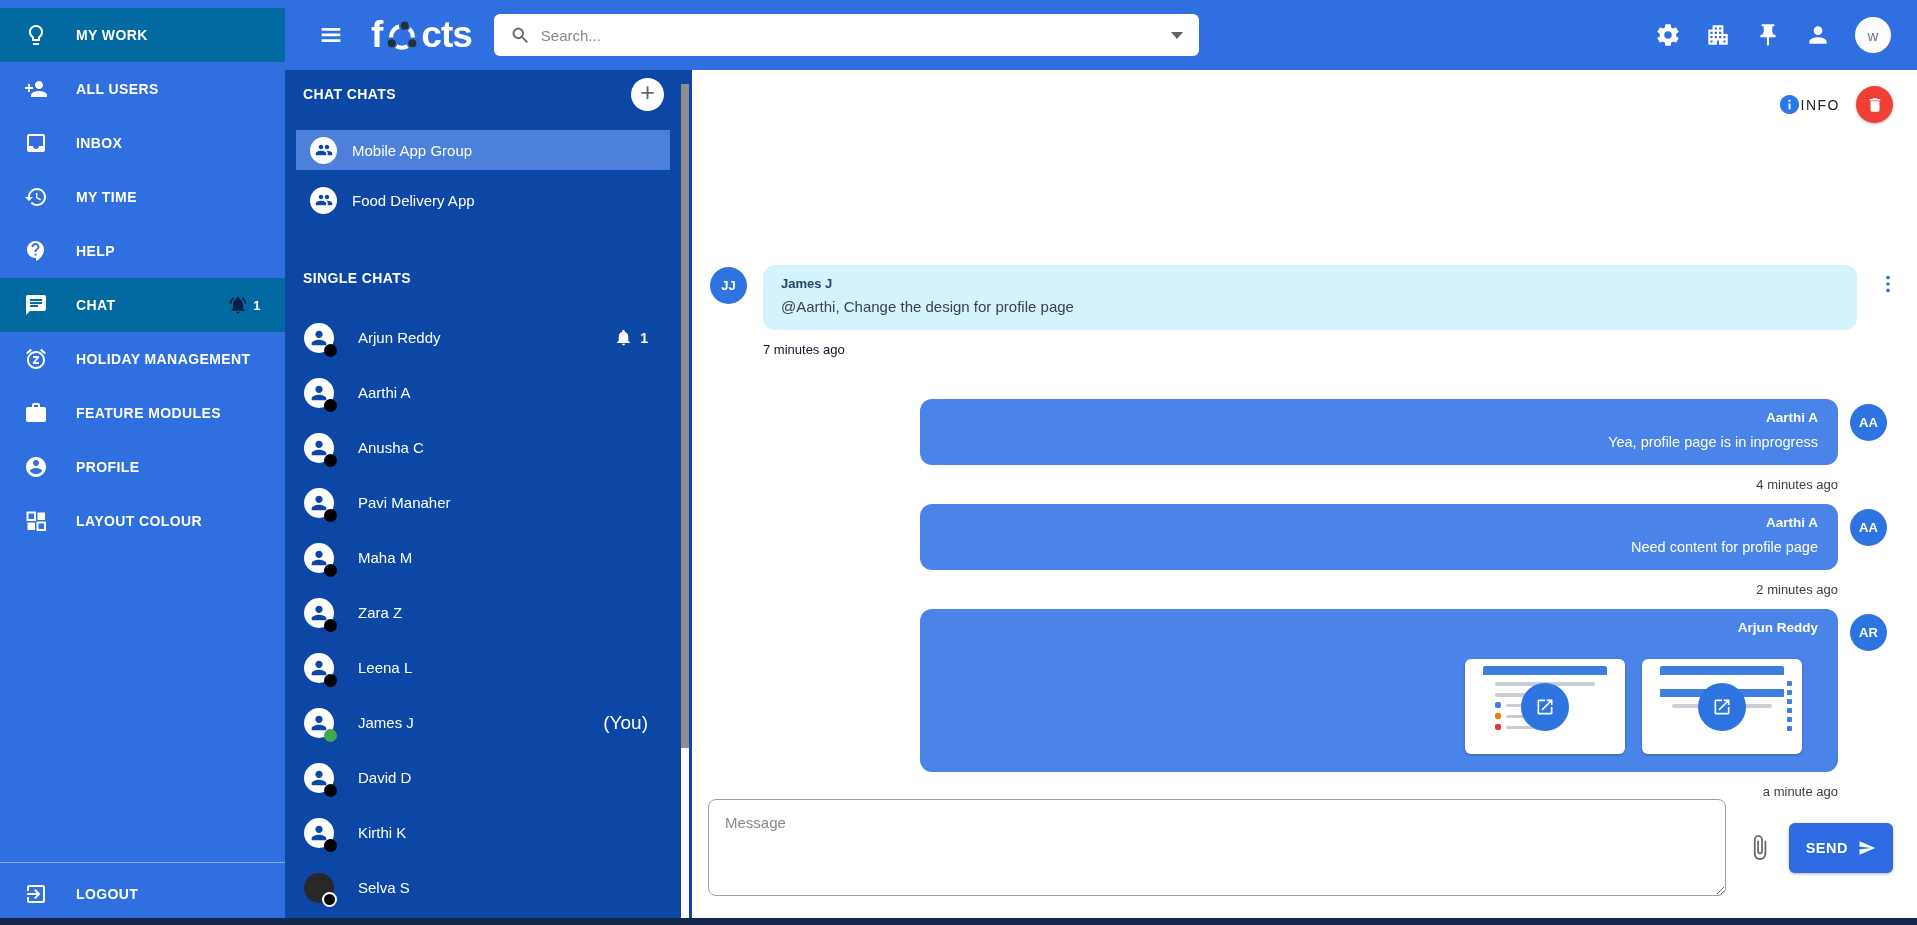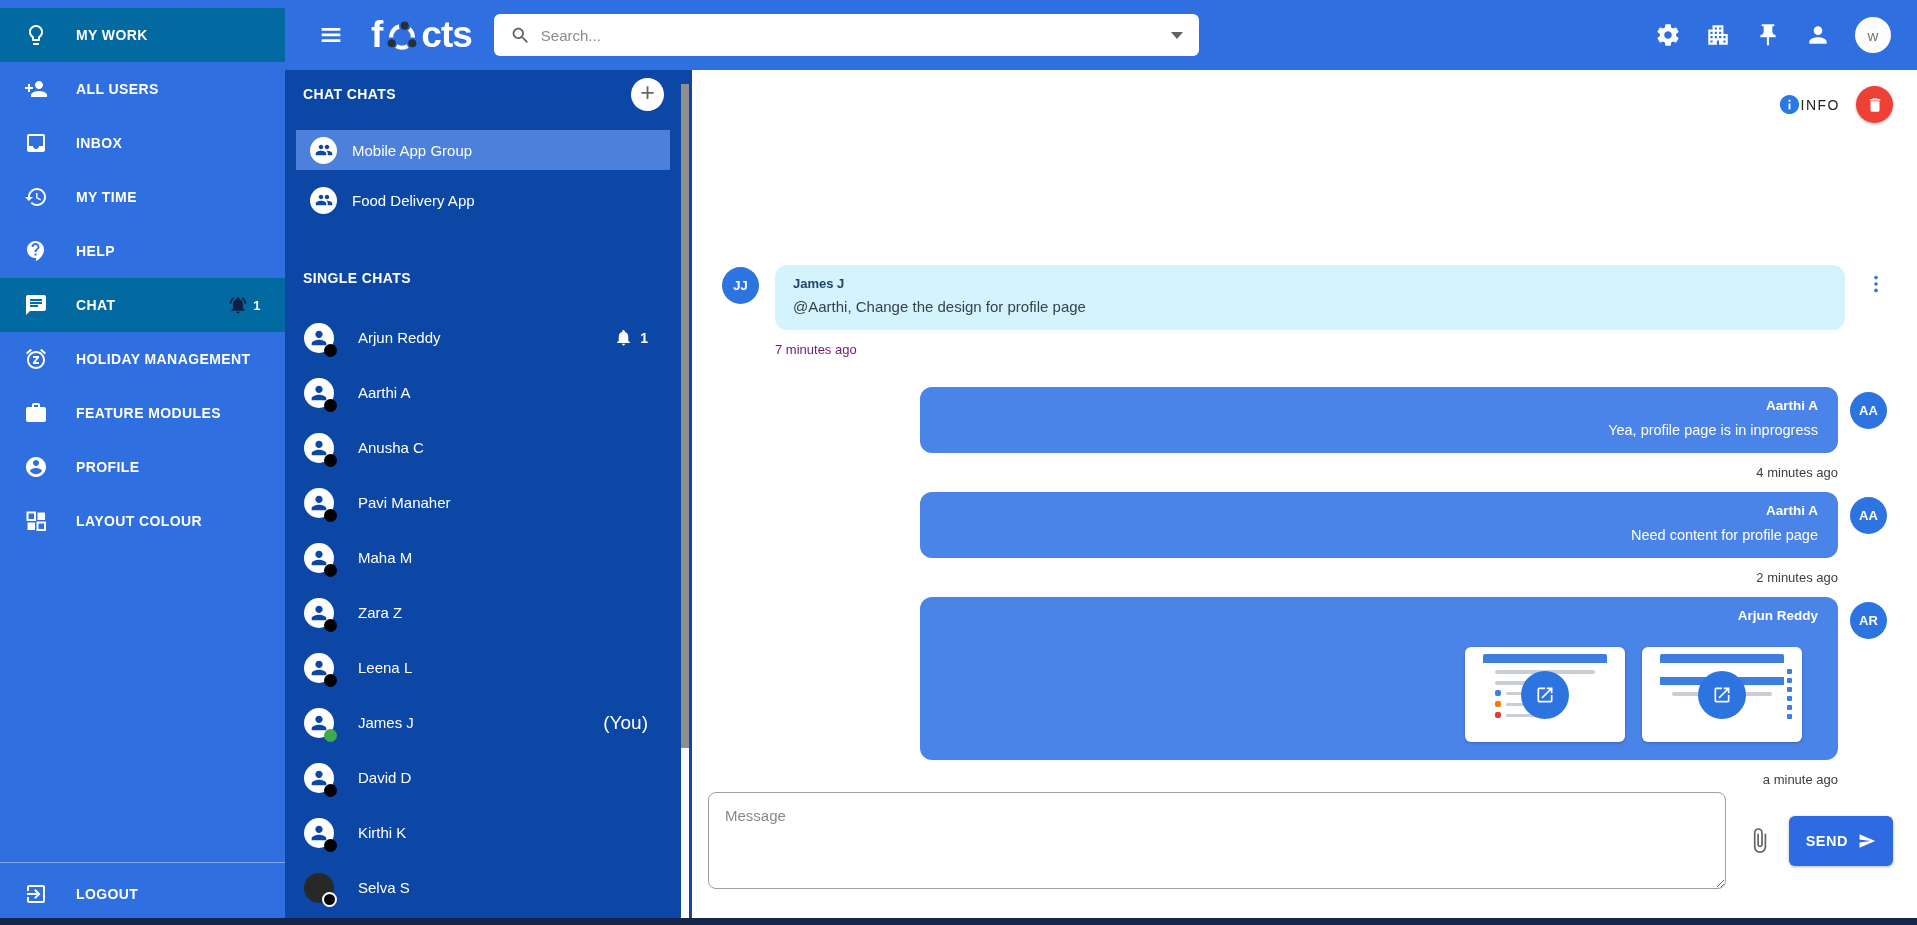--- a/index.html
+++ b/index.html
@@ -66,29 +66,29 @@
   .info-row { display:flex; align-items:center; justify-content:flex-end; gap:16px; padding:16px 24px 0 0; }
   .info-btn { display:flex; align-items:center; background:none; border:none; cursor:pointer;text-align:right; }
   .info-btn svg { width:23px; height:23px; fill:#2979e8; }
   .info-label { font-size:14px; letter-spacing:1.5px; color:#222; }
   .delete-btn { width:37px; height:37px; border-radius:50%; background:#ef4036; border:none; display:flex; align-items:center; justify-content:center; cursor:pointer; box-shadow:0 1px 3px rgba(0,0,0,.3); }
   .delete-btn svg { width:18px; height:18px; fill:#fff; }
 
   .messages { flex:1; display:flex; flex-direction:column; overflow:hidden; }
   .avatar-bubble { width:37px; height:37px; border-radius:50%; background:#2d74e0; color:#fff; font-size:13px; font-weight:700; display:flex; align-items:center; justify-content:center; flex-shrink:0; }
 
-  .msg-group-left { padding:0 30px; margin-top:142px; }
+  .msg-group-left { padding:0 18px; margin-top:142px; }
   .msg-group-left .row { display:flex; align-items:flex-start; }
   .msg-group-left .avatar-bubble { margin-right:16px; margin-top:2px; }
   .bubble-left { flex:1; background:#d5f3fc; border-radius:12px; padding:11px 18px 15px; }
   .bubble-name-left { font-size:13px; font-weight:700; color:#23456b; margin-bottom:7px; }
   .bubble-text-left { font-size:15px; color:#37424a; }
   .kebab { background:none; border:none; cursor:pointer; margin:8px 0 0 20px; display:flex; }
   .kebab svg { width:22px; height:22px; fill:#2d74e0; }
-  .time-left { margin:12px 0 4px 53px; font-size:13px; color:#701a75; }
+  .time-left { margin:12px 0 16px 53px; font-size:13px; color:#0f172a; }
 
   .msg-group-right { padding:0 30px; display:flex; flex-direction:column; align-items:flex-end; margin-top:26px; }
   .msg-group-right .row { display:flex; align-items:flex-start; }
   .bubble-right { width:918px; background:#4b84e8; border-radius:12px; padding:11px 20px 15px; color:#fff; text-align:right; }
   .bubble-name-right { font-size:13.5px; font-weight:700; margin-bottom:9px; }
   .bubble-text-right { font-size:14.5px; }
   .msg-group-right .avatar-bubble { margin-left:12px; margin-top:5px; }
   .time-right { margin:12px 49px 0 0; font-size:13px; color:#3d3d3d; }
 
   .attachments { display:flex; gap:17px; justify-content:flex-end; margin:24px 16px 3px 0; }

